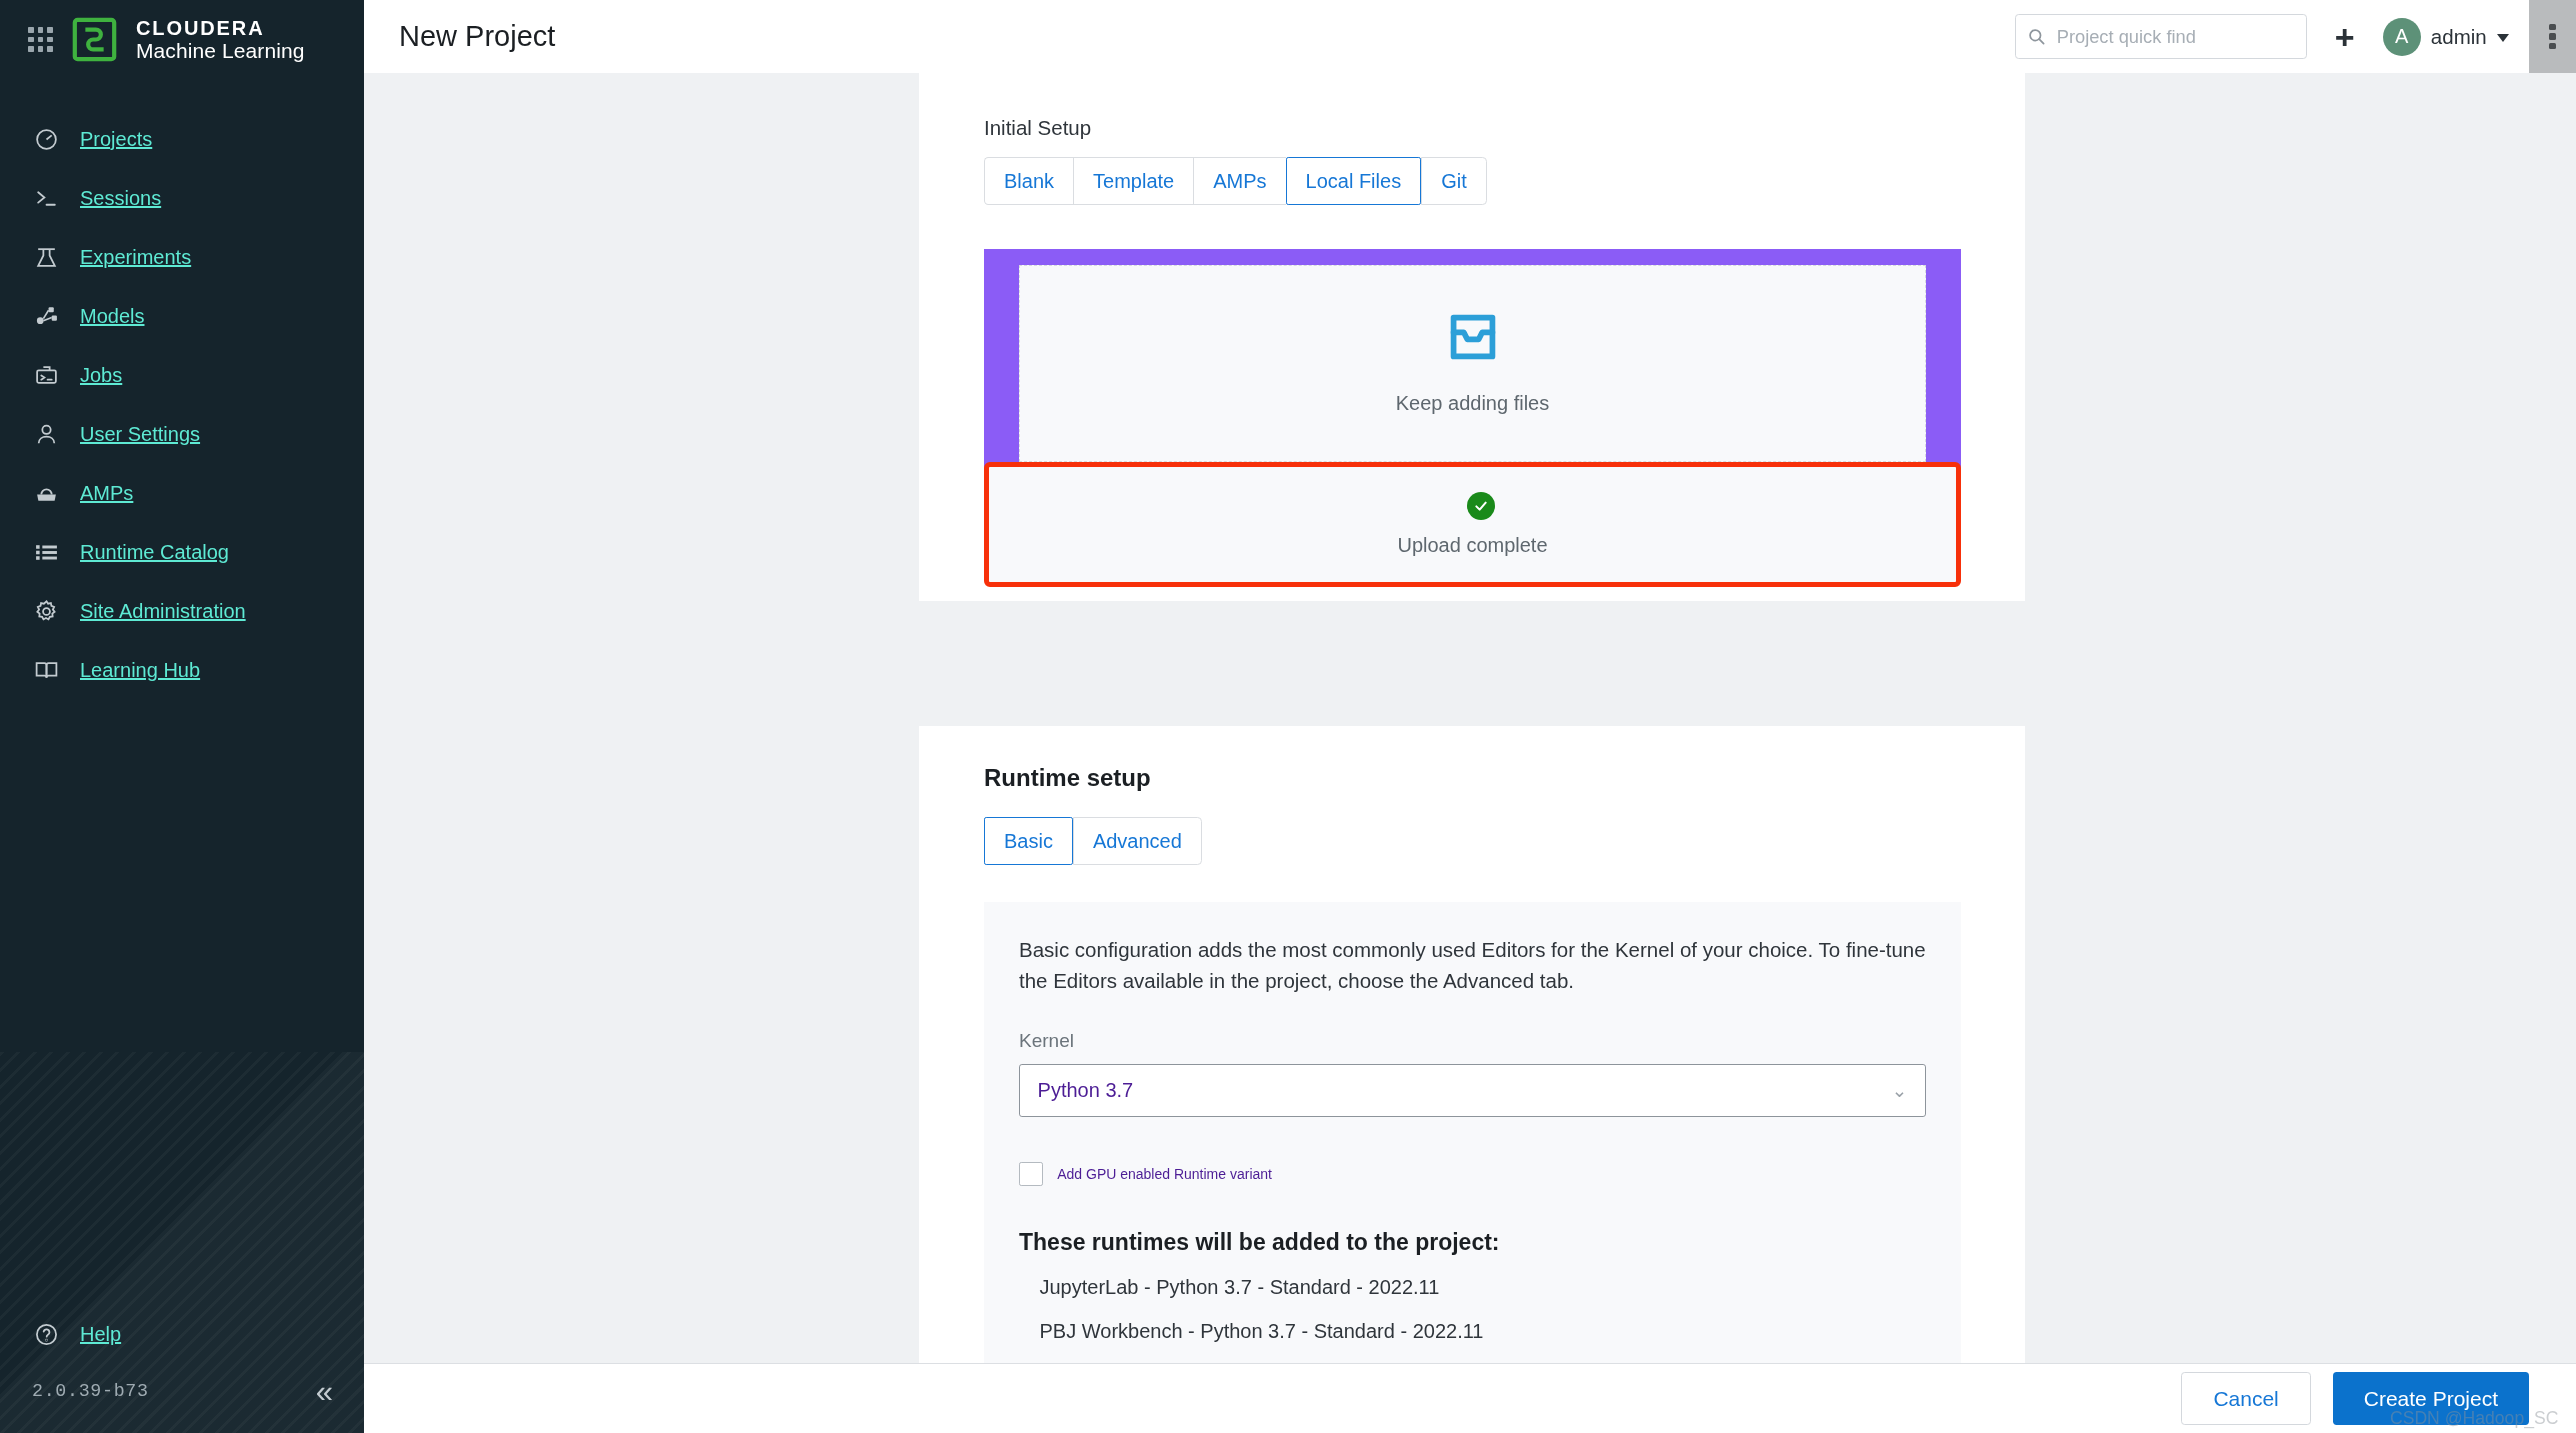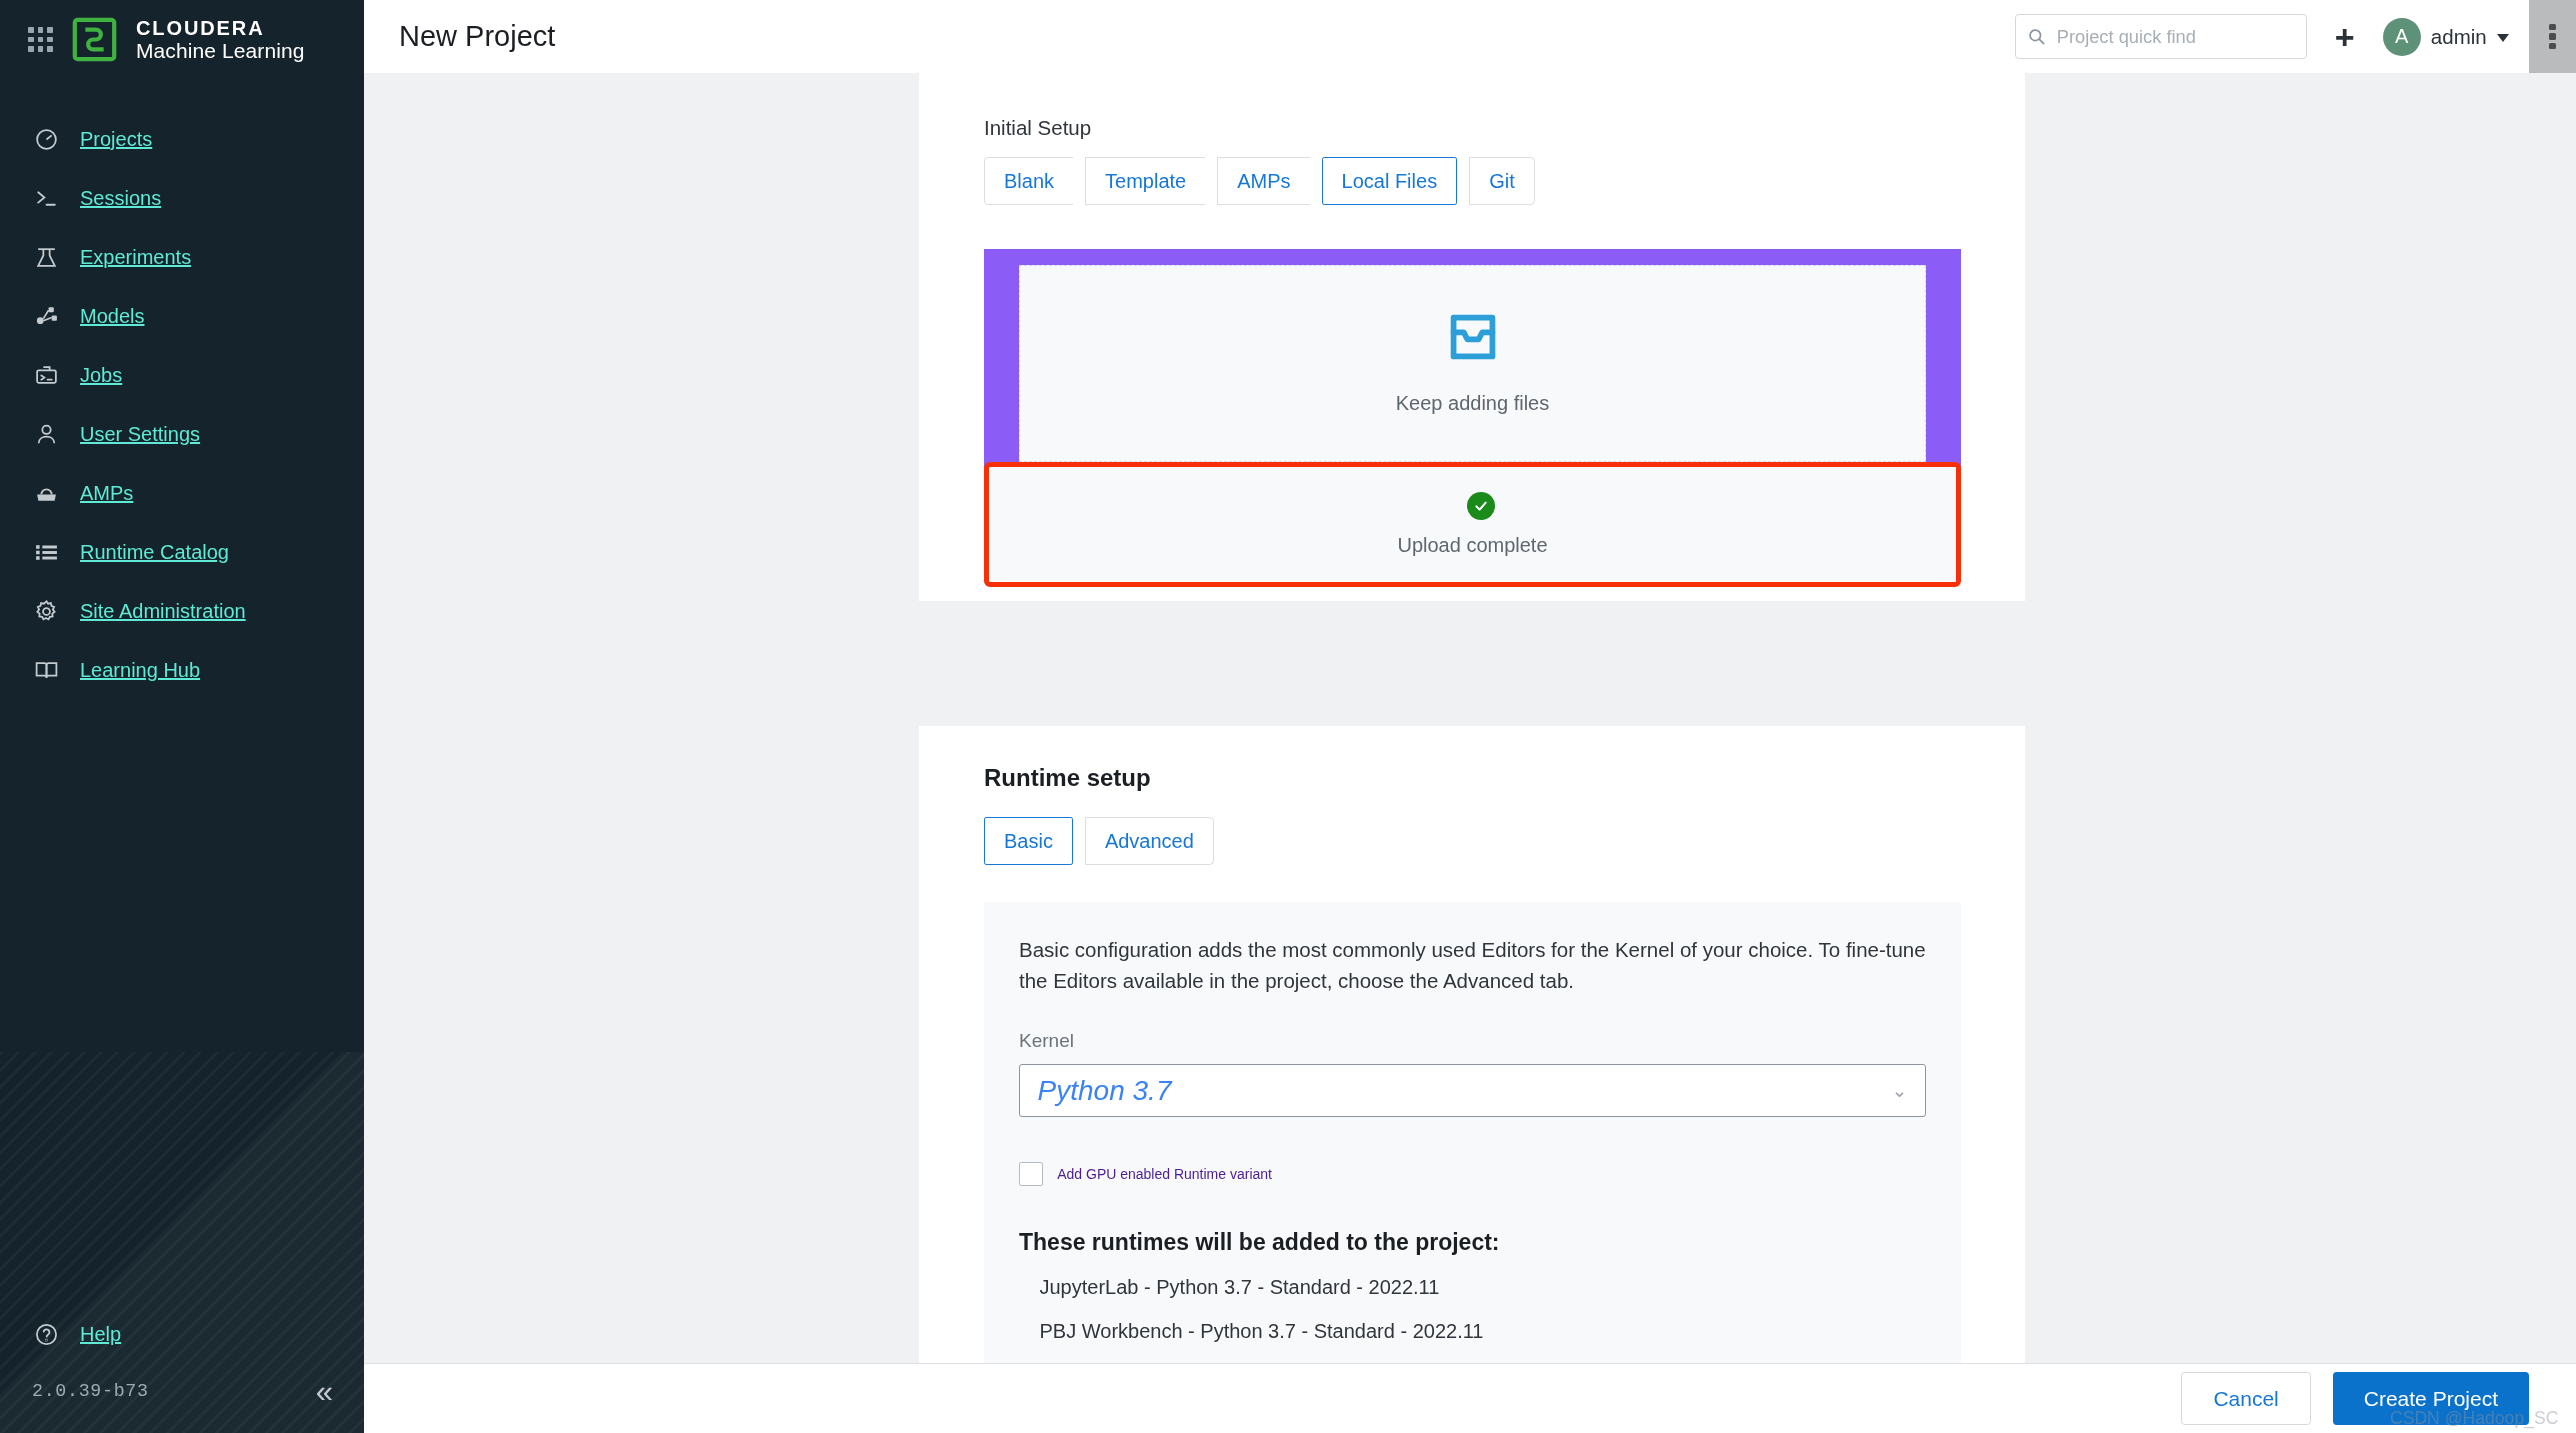--- a/index.html
+++ b/index.html
@@ -98,21 +98,21 @@
     background: #eff1f3; overflow: hidden;
   }
   .card { position: absolute; background: #ffffff; }
   #card-initial { left: 555px; top: 0; width: 1106px; }
   #card-runtime  { left: 555px; top: 653px; width: 1106px; }
 
   .section-label { font-size: 20.5px; color: #2f353b; }
   .section-title { font-size: 24px; color: #1b1f23; font-weight: 700; }
 
   
-  .segmented { display: inline-flex; border-radius: 2px; gap: 12px; }
+  .segmented { display: inline-flex; border-radius: 2px; }
   .seg {
     height: 48px; padding: 0 19px; display: flex; align-items: center; justify-content: center;
     font-size: 20px; color: #1677d6; background: #fff;
     border: 1.1px solid #dadde1; border-right: none; cursor: pointer; white-space: nowrap;
   }
   .seg:first-child { border-radius: 4.4px 0 0 4.4px; }
   .seg:last-child { border-right: 1.1px solid #dadde1; border-radius: 0 4.4px 4.4px 0; }
   .seg.active { border: 1.5px solid #1677d6; position: relative; z-index: 2; border-radius: 2.2px; }
 
   
@@ -144,21 +144,21 @@
   #runtime-panel {
     position: absolute; left: 65px; width: 977px; background: #f8f9fb; padding: 32px 35px 0 35px;
   }
   #basic-desc { font-size: 20.5px; color: #2f353b; line-height: 1.52; }
   #kernel-label { margin-top: 34px; font-size: 19px; color: #6b747b; }
   #kernel-select {
     margin-top: 11.7px; width: 907px; height: 53px; background: #fff;
     border: 1.1px solid #8d949b; border-radius: 2.9px;
     display: flex; align-items: center; justify-content: space-between; padding: 0 17.6px; cursor: pointer;
   }
-  #kernel-value { font-size: 28px; color: #3b82f6; font-style: italic; }
+  #kernel-value { font-size: 20px; color: #4c1d95; }
   #kernel-caret { font-size: 19px; color: #9aa1a8; }
   #gpu-row { margin-top: 45px; display: flex; align-items: center; gap: 14.7px; cursor: pointer; }
   #gpu-checkbox { width: 23.5px; height: 23.5px; border: 1.1px solid #b4bac0; border-radius: 2.2px; background: #fff; flex: 0 0 23.5px; }
   #gpu-label { font-size: 14px; color: #4c1d95; }
   #runtimes-heading { margin-top: 43px; font-size: 23px; color: #1b1f23; font-weight: 700; }
   .runtime-line { margin-top: 20.5px; margin-left: 20.5px; font-size: 20px; color: #2f353b; }
 
   
   #footer {
     position: absolute; left: 364px; bottom: 0; right: 0; height: 70px;

